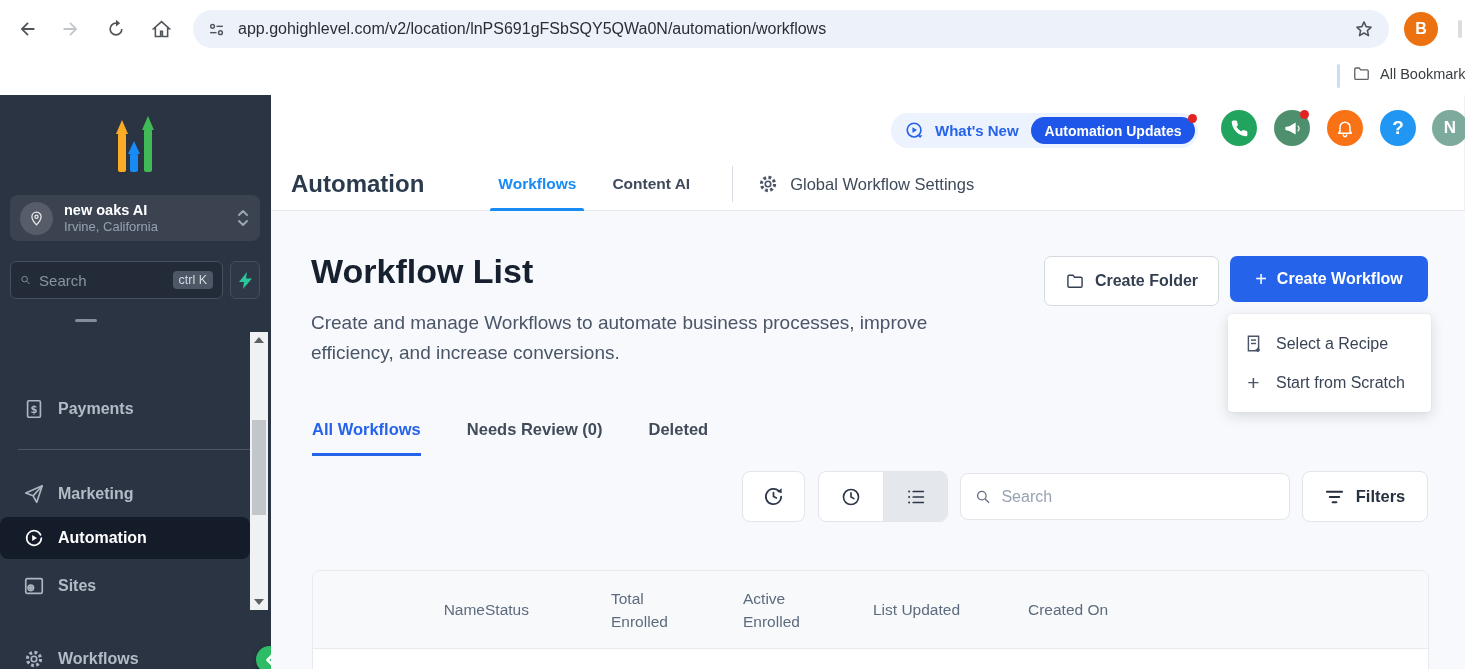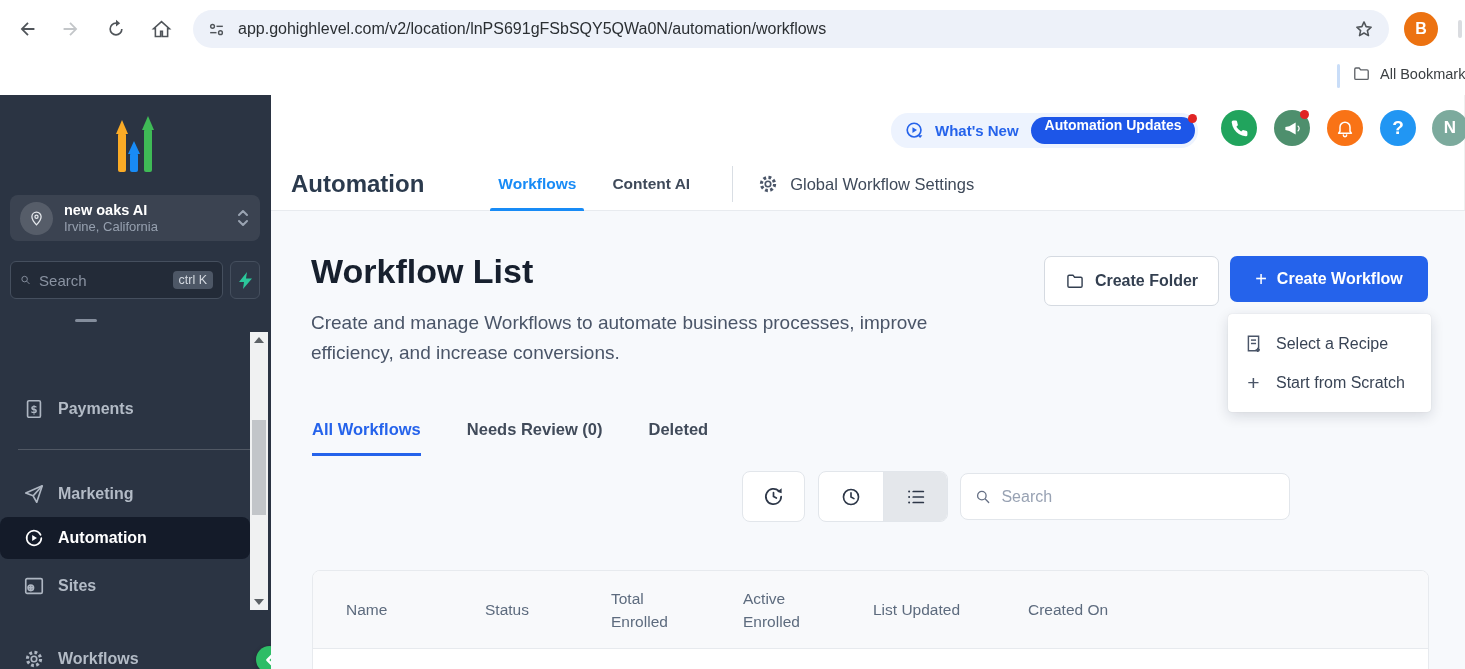--- a/index.html
+++ b/index.html
@@ -47,21 +47,21 @@
   .sb-thumb { position:absolute; left:2px; top:88px; width:14px; height:95px; background:#c2c5c9; cursor:pointer; }
 
   .collapse-btn { position:absolute; left:256px; top:551px; width:27px; height:27px; border-radius:50%; background:#2ebd66; display:flex; align-items:center; justify-content:center; cursor:pointer; box-shadow:0 1px 4px rgba(0,0,0,.25); }
 
   
   .main { position:absolute; left:271px; top:95px; width:1194px; height:574px; background:#f7f9fc; }
   .app-header { position:absolute; left:0; top:0; width:1194px; height:116px; background:#fff; border-bottom:1px solid #e8ebef; box-shadow:-1px 0 0 rgba(0,0,0,.06) inset; }
 
   .whatsnew-pill { position:absolute; left:620px; top:18px; height:35px; background:#edf3fe; border-radius:17px; display:flex; align-items:center; padding:0 3px 0 13px; cursor:pointer; }
   .whatsnew-label { color:#2563eb; font-size:15px; font-weight:bold; margin:0 12px 0 9px; white-space:nowrap; }
-  .updates-pill { position:relative; background:#1d56e8; color:#fff; border-radius:16px; height:27px; display:flex; align-items:flex-start; padding:0 14px; font-size:14px; font-weight:bold; white-space:nowrap; cursor:pointer; }
+  .updates-pill { position:relative; background:#1d56e8; color:#fff; border-radius:16px; height:27px; display:flex; align-items:center; padding:0 14px; font-size:14px; font-weight:bold; white-space:nowrap; cursor:pointer; }
   .red-dot { position:absolute; width:9px; height:9px; border-radius:50%; background:#e02424; }
   .hdr-circle { position:absolute; top:15px; width:36px; height:36px; border-radius:50%; display:flex; align-items:center; justify-content:center; cursor:pointer; color:#fff; }
 
   .title-row { position:absolute; left:20px; top:62px; height:54px; display:flex; align-items:center; }
   .app-title { font-size:24px; font-weight:bold; color:#2b3a4d; margin-right:56px; }
   .hdr-tab { font-size:15.5px; font-weight:bold; color:#3f4a5a; padding:0 18px; height:54px; display:flex; align-items:center; cursor:pointer; position:relative; }
   .hdr-tab.active { color:#188bf6; }
   .hdr-tab.active::after { content:""; position:absolute; left:10px; right:10px; bottom:0; height:3px; background:#188bf6; border-radius:2px 2px 0 0; }
   .vdiv { width:1px; height:36px; background:#d9dee4; margin:0 24px; }
   .gws { display:flex; align-items:center; gap:11px; color:#3f4a5a; font-size:16.5px; cursor:pointer; white-space:nowrap; }
@@ -93,21 +93,21 @@
   .search-box input { border:none; outline:none; font-size:16px; color:#344054; margin-left:10px; width:100%; font-family:inherit; }
   .search-box input::placeholder { color:#98a2b3; }
 
   .filters-btn { left:1031px; width:126px; gap:12px; font-size:16.5px; font-weight:bold; color:#27313f; }
 
   .breadcrumb { position:absolute; left:69px; top:330px; font-size:16.5px; color:#475467; cursor:pointer;margin-top:32px; }
 
   .wf-table { position:absolute; left:41px; top:358px; width:1117px; height:120px; background:#fff; border:1px solid #e7eaee; border-radius:8px 8px 0 0; overflow:hidden; }
   .wf-thead { display:flex; background:#f8f9fb; border-bottom:1px solid #e7eaee; height:78px; align-items:center; }
   .th { font-size:15.5px; color:#5d6b7e; font-weight:normal; line-height:23px; }
-  .th-name { width:172px; padding-left:33px; }
+  .th-name { width:172px; padding-left:33px;text-align:right; }
   .th-status { width:126px; }
   .th-total { width:132px; max-width:132px; } .th-total span, .th-active span { display:block; width:72px; }
   .th-active { width:130px; }
   .th-updated { width:155px; }
   .th-created { width:150px; }
   .wf-body { height:42px; background:#fff; }
 
   svg { display:block; }
 </style>
 </head>
@@ -405,20 +405,28 @@
       </div>
 
       <div class="search-box">
         <svg width="18" height="18" viewBox="0 0 24 24">
             <circle cx="10" cy="10" r="6.2" fill="none" stroke="#667085" stroke-width="1.9"></circle>
             <line x1="15" y1="15" x2="20" y2="20" stroke="#667085" stroke-width="1.9" stroke-linecap="round"></line>
           </svg>
         <input type="text" placeholder="Search" style="">
       </div>
 
+      <div class="toolbar-btn filters-btn">
+        <svg width="19" height="16" viewBox="0 0 20 16" stroke="#27313f" stroke-width="2" stroke-linecap="round">
+            <line x1="2" y1="2.5" x2="18" y2="2.5"></line>
+            <line x1="5" y1="8" x2="15" y2="8"></line>
+            <line x1="8" y1="13.5" x2="12" y2="13.5"></line>
+          </svg>
+        <span>Filters</span>
+      </div>
 
       <div class="breadcrumb">Home</div>
 
       <div class="wf-table">
         <div class="wf-thead">
           <div class="th th-name">Name</div>
           <div class="th th-status">Status</div>
           <div class="th th-total">
               <span>Total Enrolled</span>
             </div>

